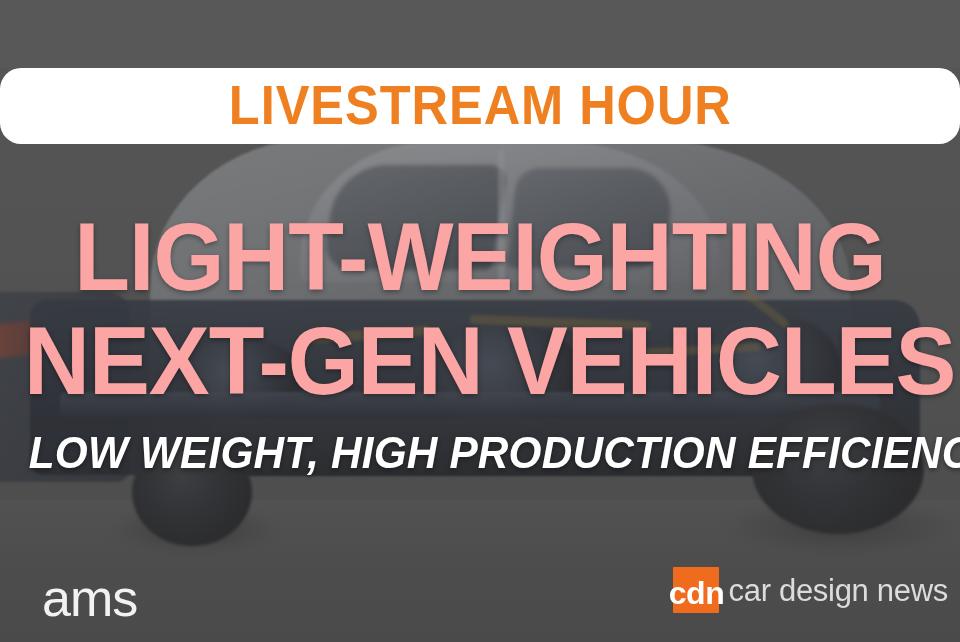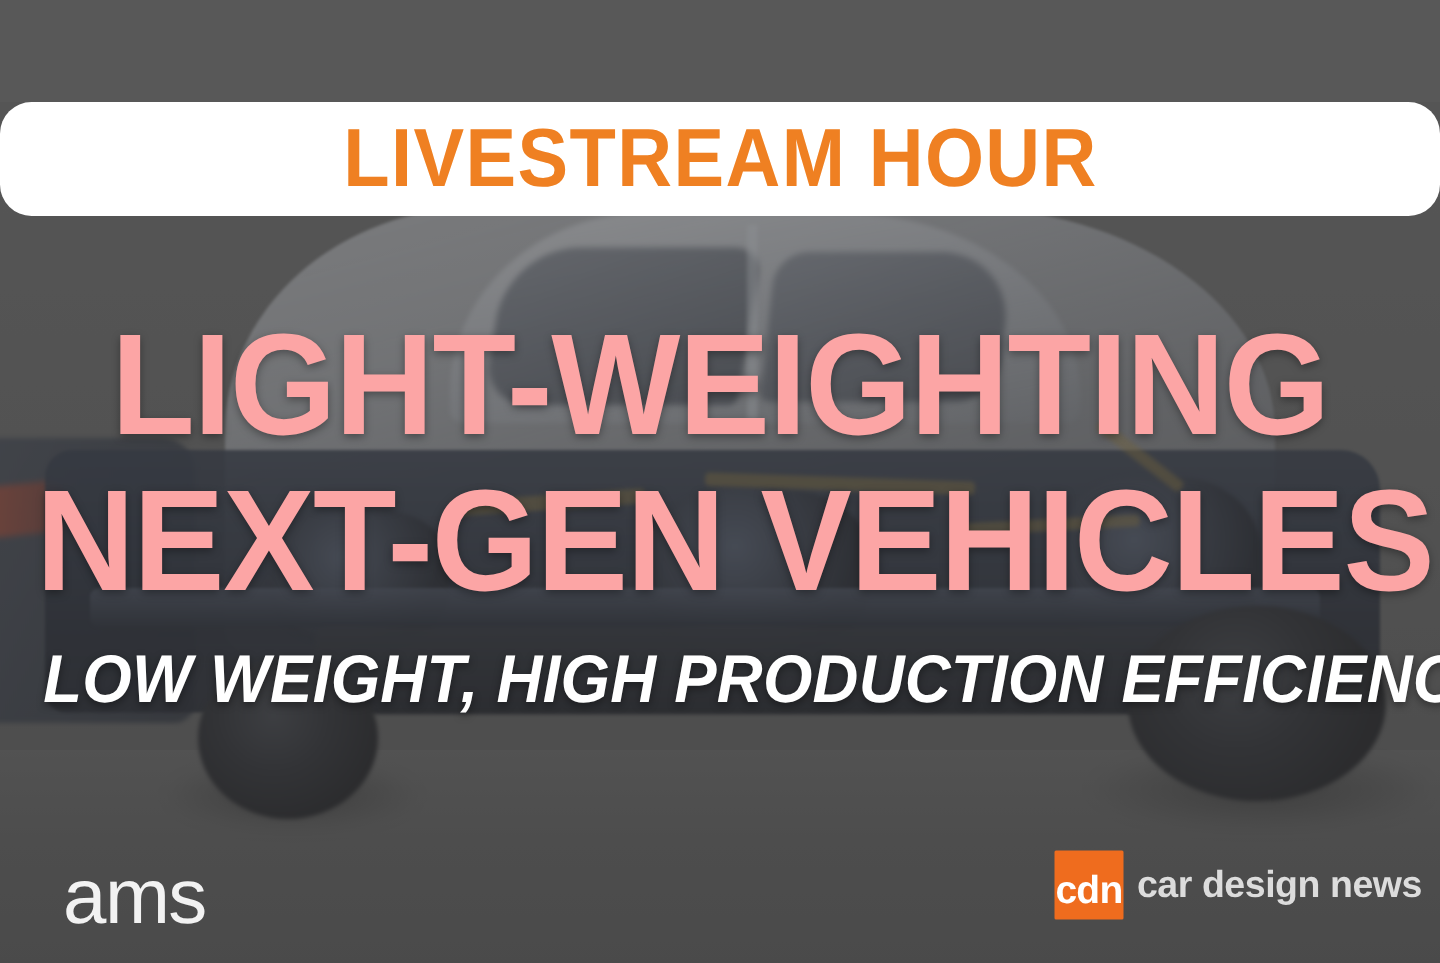--- a/index.html
+++ b/index.html
@@ -281,30 +281,30 @@
     background: #ef6c1e;
     display: flex;
     align-items: flex-end;
     justify-content: center;
     border-radius: 1px;
   }
   .cdn-mark-text {
     color: #ffffff;
     font-family: "Liberation Sans", sans-serif;
     font-weight: 700;
-    font-size: 26px;
+    font-size: 32px;
     line-height: 26px;
     letter-spacing: -0.5px;
     padding-bottom: 7px;
   }
   .cdn-words {
     color: #dcdcdc;
     font-family: "Liberation Sans", sans-serif;
-    font-weight: 700;
-    font-size: 25px;
+    font-weight: 400;
+    font-size: 31px;
     line-height: 25px;
     letter-spacing: -0.3px;
   }
 </style>
 </head>
 <body>
 
 <div id="stage">
 
   <div class="photo">

